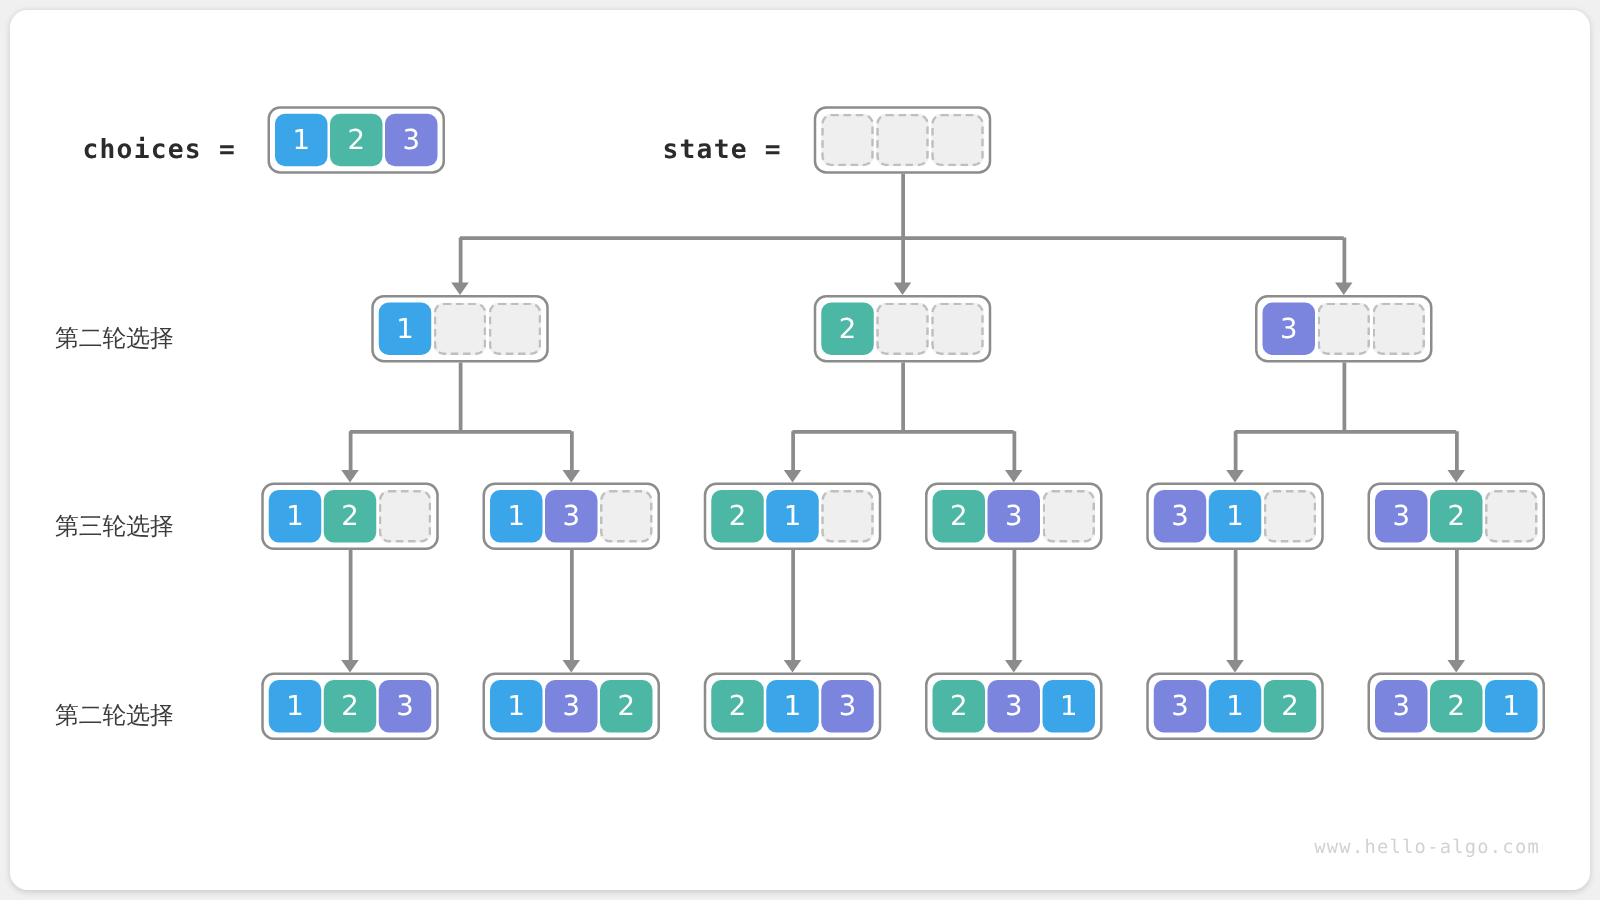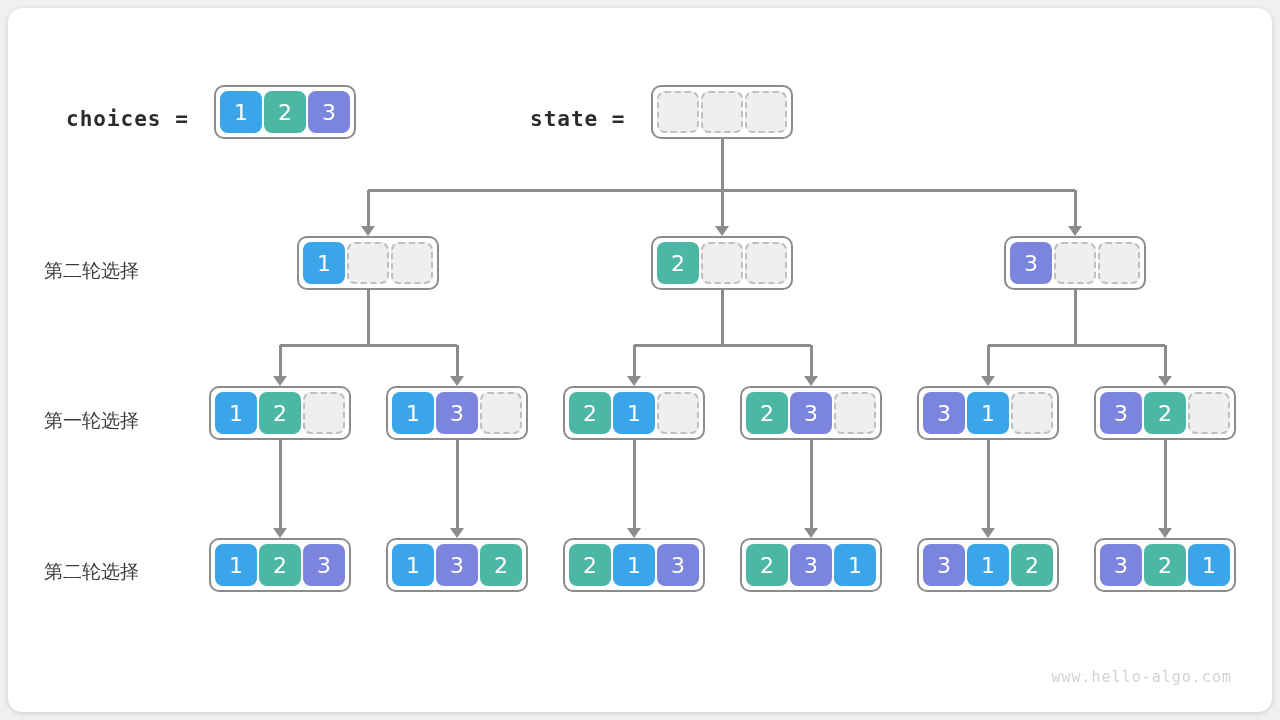--- a/index.html
+++ b/index.html
@@ -108,21 +108,21 @@
 </head>
 <body>
 
 <div id="stage">
   <div id="card">
 
     <div class="mono-label" style="left:58px; top:99px;">choices  =</div>
     <div class="mono-label" style="left:522px; top:99px;">state  =</div>
 
     <div class="row-label" style="left:36px; top:250px;">第二轮选择</div>
-    <div class="row-label" style="left:36px; top:400px;">第一轮选择</div>
+    <div class="row-label" style="left:36px; top:400px;">第三轮选择</div>
     <div class="row-label" style="left:36px; top:551px;">第二轮选择</div>
 
     <div id="connectors">
         <div class="vline" style="left: 712.5px; top: 131px; height: 51px;"></div>
         <div class="hline" style="left: 360px; top: 180.5px; width: 707px;"></div>
         <div class="vline" style="left: 358.5px; top: 182px; height: 37px;"></div>
         <div class="arrowhead" style="left: 353px; top: 218px;"></div>
         <div class="vline" style="left: 712.5px; top: 182px; height: 37px;"></div>
         <div class="arrowhead" style="left: 707px; top: 218px;"></div>
         <div class="vline" style="left: 1065.5px; top: 182px; height: 37px;"></div>

